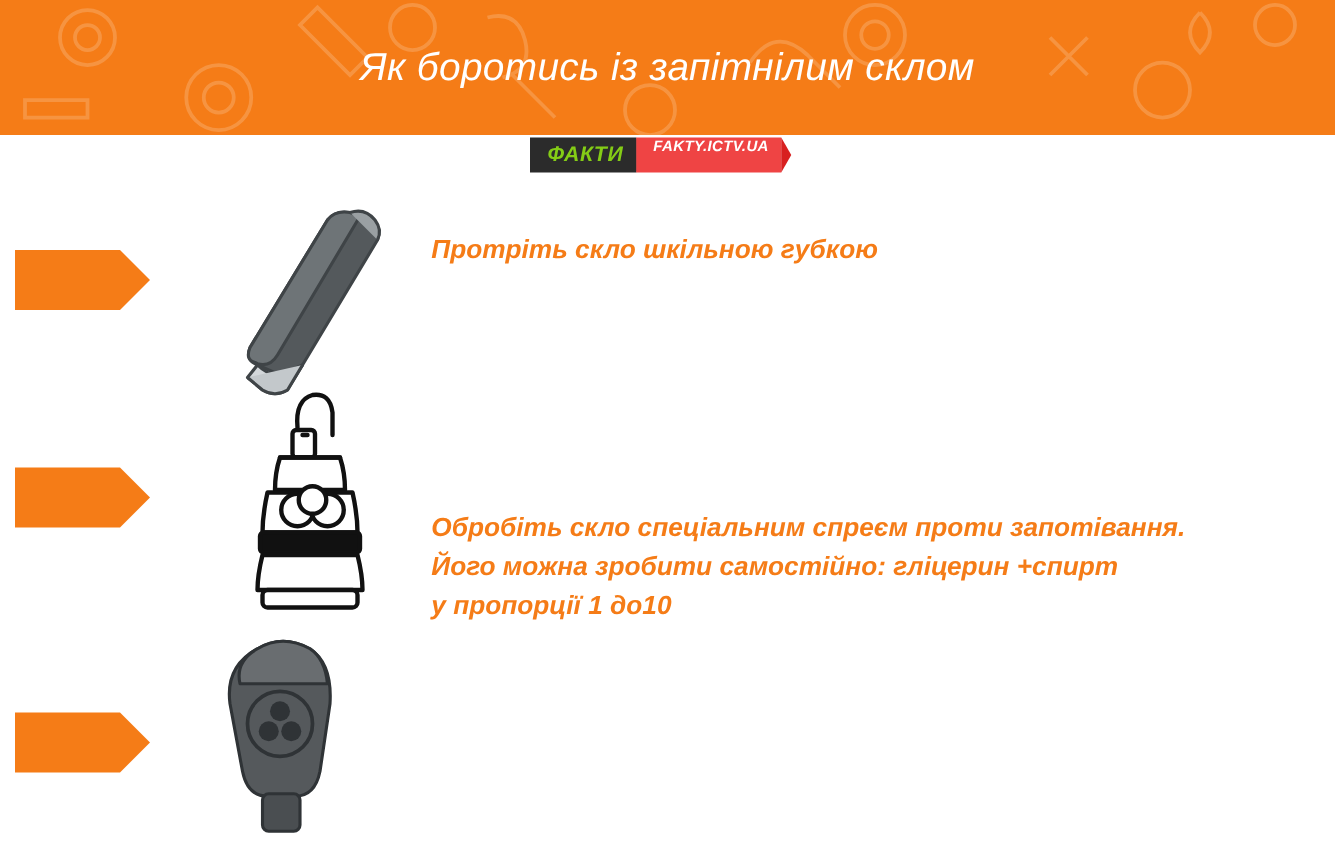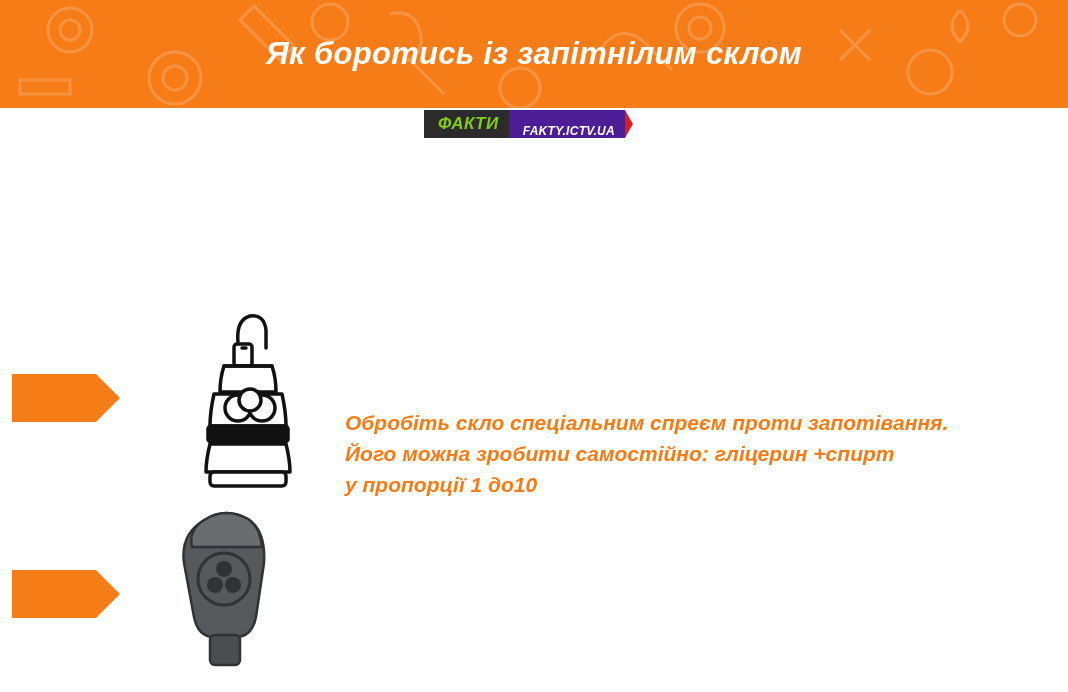--- a/index.html
+++ b/index.html
@@ -44,21 +44,21 @@
     position: absolute;
     left: 0;
     top: 0;
     width: 1068px;
     height: 108px;
     display: flex;
     align-items: center;
     justify-content: center;
     color: #ffffff;
     font-size: 31px;
-    font-weight: bold;
+    font-weight: normal;
     font-style: italic;
     letter-spacing: 0.3px;
     text-align: center;
     white-space: nowrap;
   }
 
   
   .logo {
     position: absolute;
     left: 424px;
@@ -87,23 +87,23 @@
     border-left: 8px solid #2b2b2b;
   }
   .logo-fakty {
     color: #84cc16;
     font-size: 17px;
     font-weight: bold;
     font-style: italic;
     letter-spacing: 0.5px;
   }
   .logo-right {
-    background: #4c1d95;
-    display: flex;
-    align-items: flex-end;
+    background: #ef4444;
+    display: flex;
+    align-items: flex-start;
     padding: 0 10px 0 14px;
     position: relative;
   }
   .logo-right::after {
     content: "";
     position: absolute;
     right: -8px;
     top: 0;
     width: 0;
     height: 0;
@@ -210,20 +210,38 @@
 
   <div class="logo">
     <div class="logo-left">
       <span class="logo-fakty">ФАКТИ</span>
     </div>
     <div class="logo-right">
       <span class="logo-url">FAKTY.ICTV.UA</span>
     </div>
   </div>
 
+  <div class="row" id="row-1">
+    <div class="arrow">
+      <div class="arrow-body"></div>
+      <div class="arrow-head"></div>
+    </div>
+    <div class="icon-box">
+      <svg viewBox="0 0 165 160" width="165" height="160" xmlns="http://www.w3.org/2000/svg">
+        <g stroke="#3f4447" stroke-width="2.5" stroke-linejoin="round">
+          <path d="M30 118 L92 16 Q98 8 110 10 L126 16 Q136 20 132 32 L72 132 Q66 142 54 140 L36 132 Q26 128 30 118 Z" fill="#54595c"></path>
+          <path d="M30 118 L92 16 Q98 8 110 10 L118 13 L52 124 Q46 134 36 131 L34 130 Q26 128 30 118 Z" fill="#6e7477"></path>
+          <path d="M36 132 Q46 142 56 139 L72 132 L60 152 Q50 158 40 152 L28 142 Z" fill="#d3d7da"></path>
+          <path d="M28 142 L40 152 Q50 158 60 152 L72 132" fill="#c3c8cb"></path>
+          <path d="M110 10 Q122 6 130 16 Q136 24 132 32" fill="#9aa0a3"></path>
+        </g>
+      </svg>
+    </div>
+    <div class="row-text">Протріть скло шкільною губкою</div>
+  </div>
 
   <div class="row" id="row-2">
     <div class="arrow">
       <div class="arrow-body"></div>
       <div class="arrow-head"></div>
     </div>
     <div class="icon-box">
       <svg viewBox="0 0 140 190" width="140" height="190" xmlns="http://www.w3.org/2000/svg">
         <g stroke="#111111" stroke-width="3.5" fill="#ffffff" stroke-linejoin="round" stroke-linecap="round">
           <path d="M58 34 Q56 12 70 8 Q84 6 86 22 L86 40"></path>

